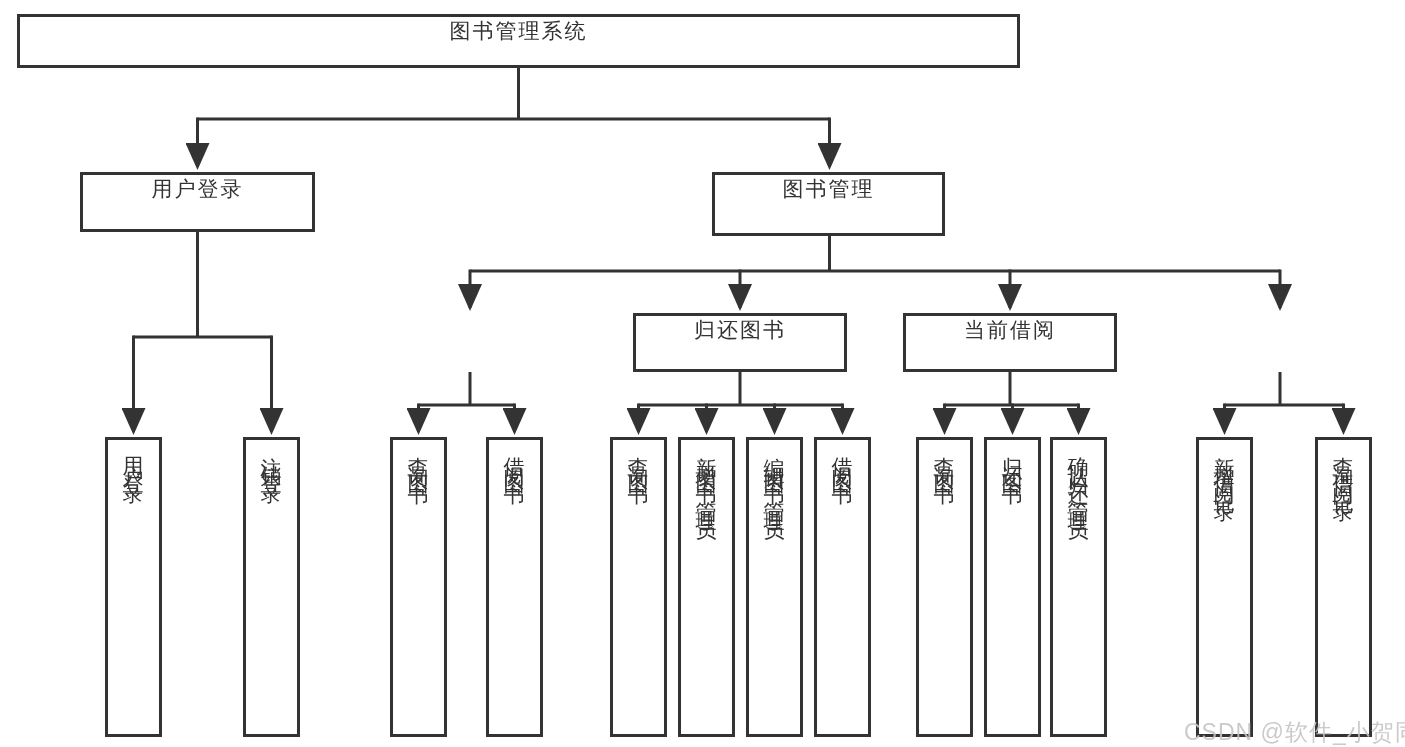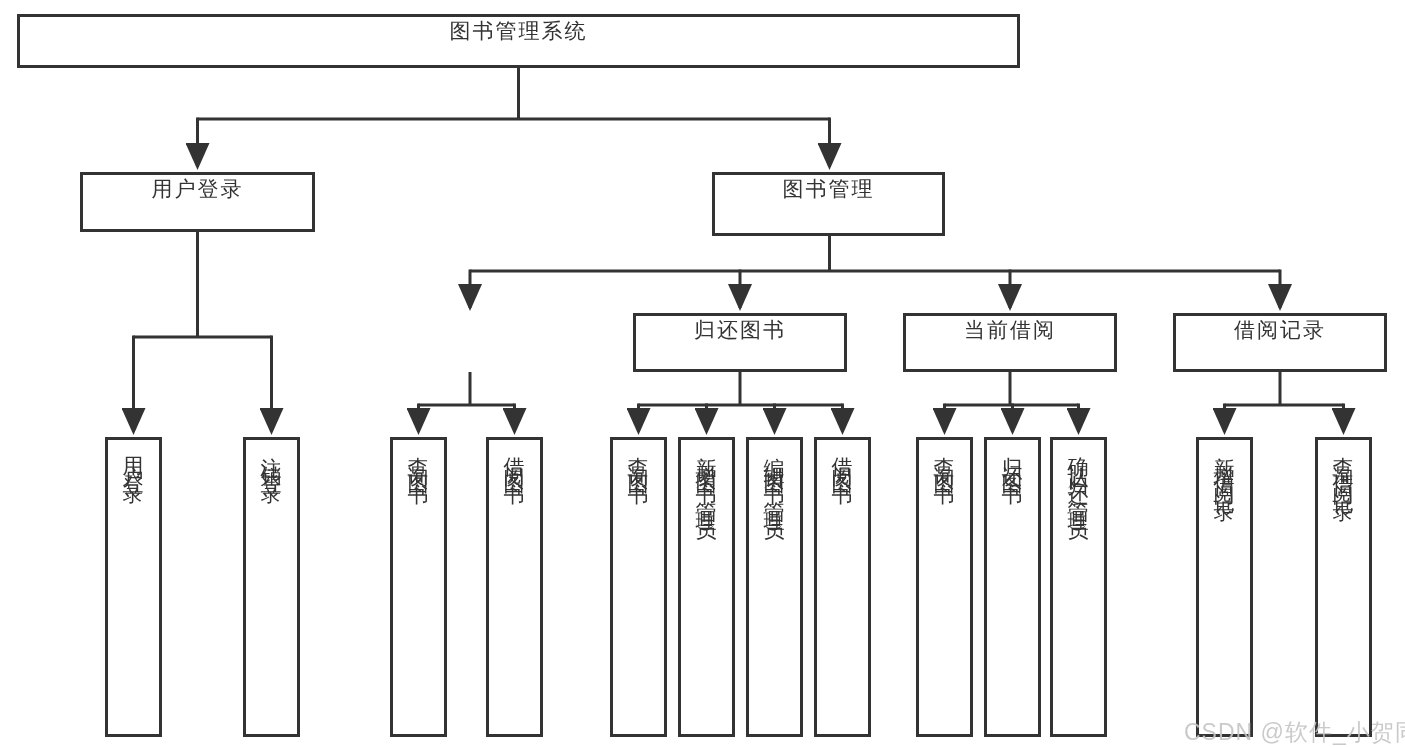--- a/index.html
+++ b/index.html
@@ -139,23 +139,20 @@
   <div class="node n-mgmt">
     <span class="hlabel">图书管理</span>
   </div>
 
   <div class="node n-l3 n-bb">
     <span class="hlabel">归还图书</span>
   </div>
   <div class="node n-l3 n-cb">
     <span class="hlabel">当前借阅</span>
   </div>
-  <div class="node n-l3 n-br">
-    <span class="hlabel">借阅记录</span>
-  </div>
 
   <div class="node leaf n-ul1">
     <span class="vlabel">用户登录</span>
   </div>
   <div class="node leaf n-ul2">
     <span class="vlabel">注销登录</span>
   </div>
 
   <div class="node leaf n-nb1">
     <span class="vlabel">查询图书</span>

